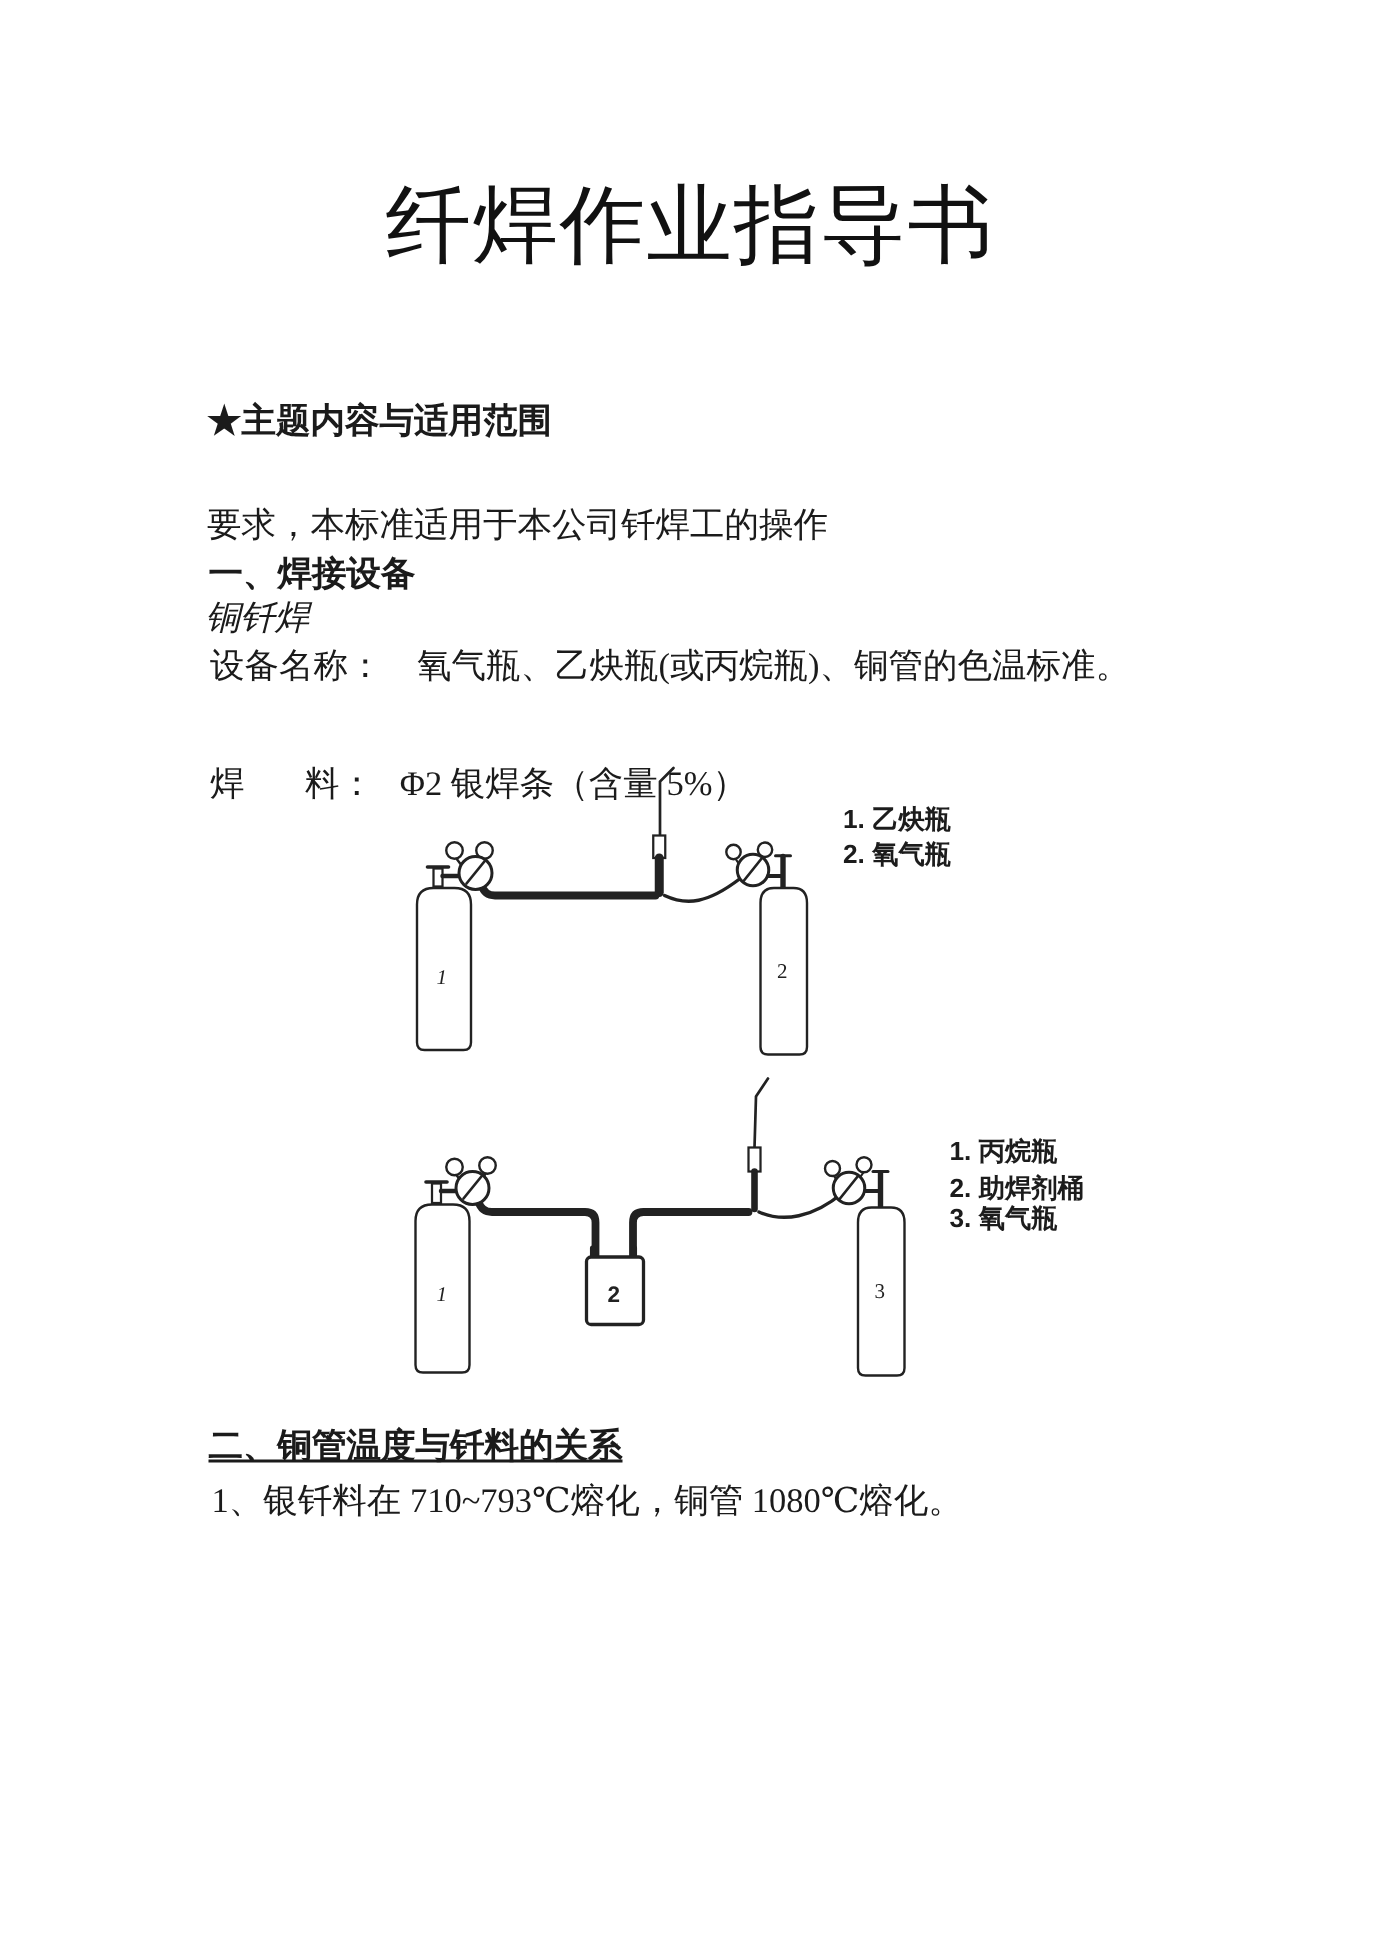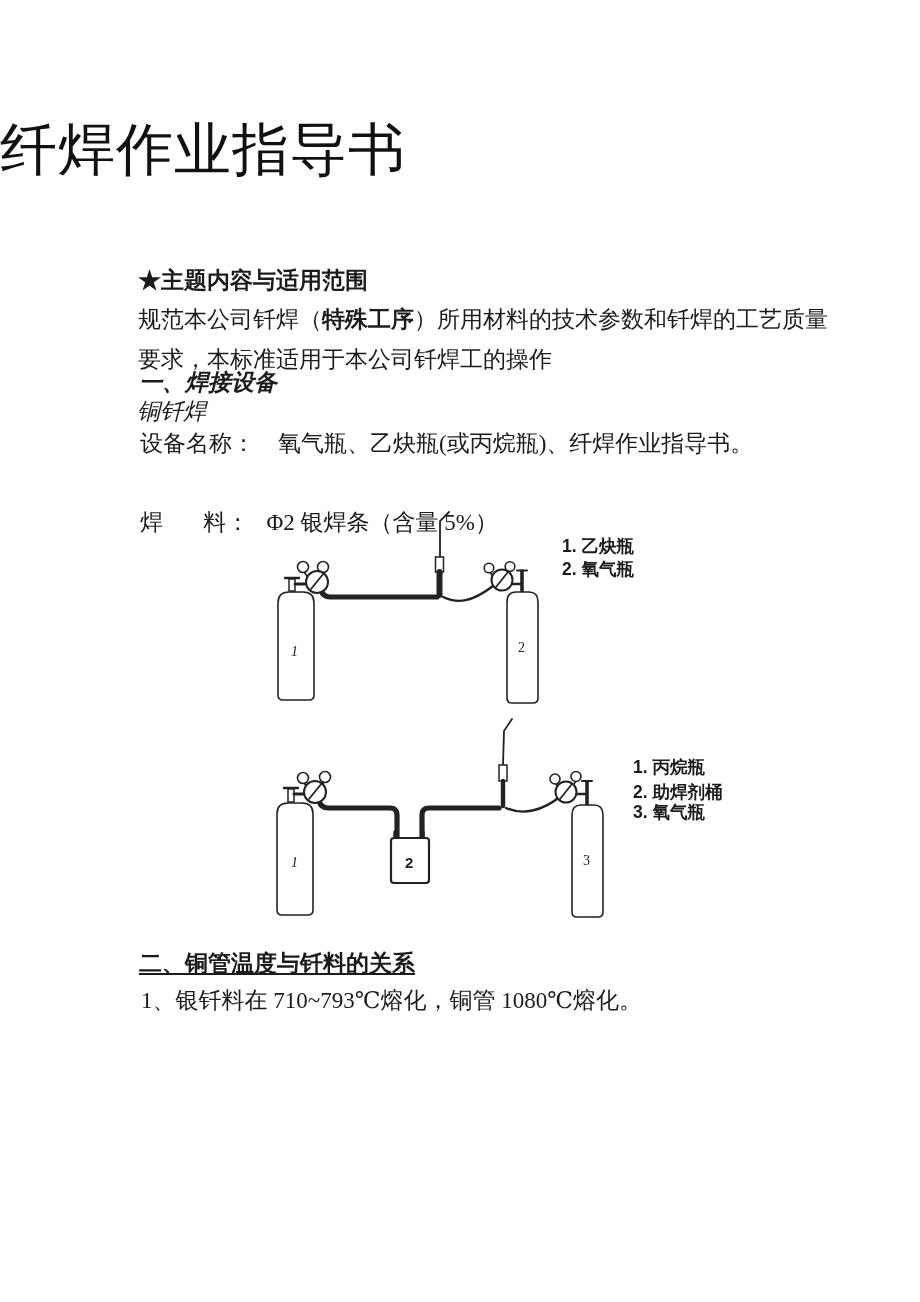--- a/index.html
+++ b/index.html
@@ -9,21 +9,21 @@
     width:920px; height:1302px;
     margin:0 auto;
     background:#ffffff;
     font-family:"Liberation Serif","DejaVu Serif",serif;
     color:#1b1b1b;
     overflow:hidden;
   }
   .abs { position:absolute; white-space:pre; }
   .doc-title {
     top:112px; left:0; width:920px;
-    text-align:left;
+    text-align:center;
     font-size:57px;
     font-weight:400;
     letter-spacing:1px;
     color:#111;
   }
   .t { font-size:23px; line-height:1.25; }
   .bold { font-weight:bold; }
   .fig { position:absolute; left:0; }
   .fig text { font-family:"Liberation Serif","DejaVu Serif",serif; fill:#222; stroke:none; }
   .fig .legend {
@@ -35,29 +35,28 @@
 </style>
 </head>
 <body>
 
 <div class="page">
 
   <h1 class="abs doc-title">纤焊作业指导书</h1>
 
   <div class="abs t bold" style="top:267px; left:138px;">★主题内容与适用范围</div>
 
-  <p class="abs t" style="top:306px; left:138px;"><span>规范本公司钎焊（</span><span class="bold">特殊工序</span><span>）所用材料的技术参数和钎焊的工艺质量</span></p>
 
-  <p class="abs t" style="top:336px; left:138px;margin-top:10px;">要求，本标准适用于本公司钎焊工的操作</p>
+  <p class="abs t" style="top:336px; left:138px;">要求，本标准适用于本公司钎焊工的操作</p>
 
-  <div class="abs t bold" style="top:369px; left:139px;font-style:italic;">一、焊接设备</div>
+  <div class="abs t bold" style="top:369px; left:139px;">一、焊接设备</div>
 
   <div class="abs t" style="top:398px; left:137px;font-style:italic;">铜钎焊</div>
 
-  <div class="abs t" style="top:430px; left:140px;">设备名称：    氧气瓶、乙炔瓶(或丙烷瓶)、纤焊作业指导书。</div>
+  <div class="abs t" style="top:430px; left:140px;">设备名称：    氧气瓶、乙炔瓶(或丙烷瓶)、铜管的色温标准。</div>
 
   <div class="abs t" style="top:461px; left:140px;margin-top:48px;">焊       料：   Φ2 银焊条（含量 5%）</div>
 
   <svg class="fig" style="top:500px;" width="920" height="212" viewBox="0 0 920 212">
     <g stroke="#222" fill="none" stroke-width="1.6" stroke-linecap="round">
 
       <g>
         <path d="M440,57 L440,21 L449,12" stroke-width="1.8"></path>
         <rect x="435.5" y="57" width="8" height="15" fill="#fff" stroke-width="1.5"></rect>
         <path d="M439.5,72 L439.5,95" stroke-width="6"></path>

